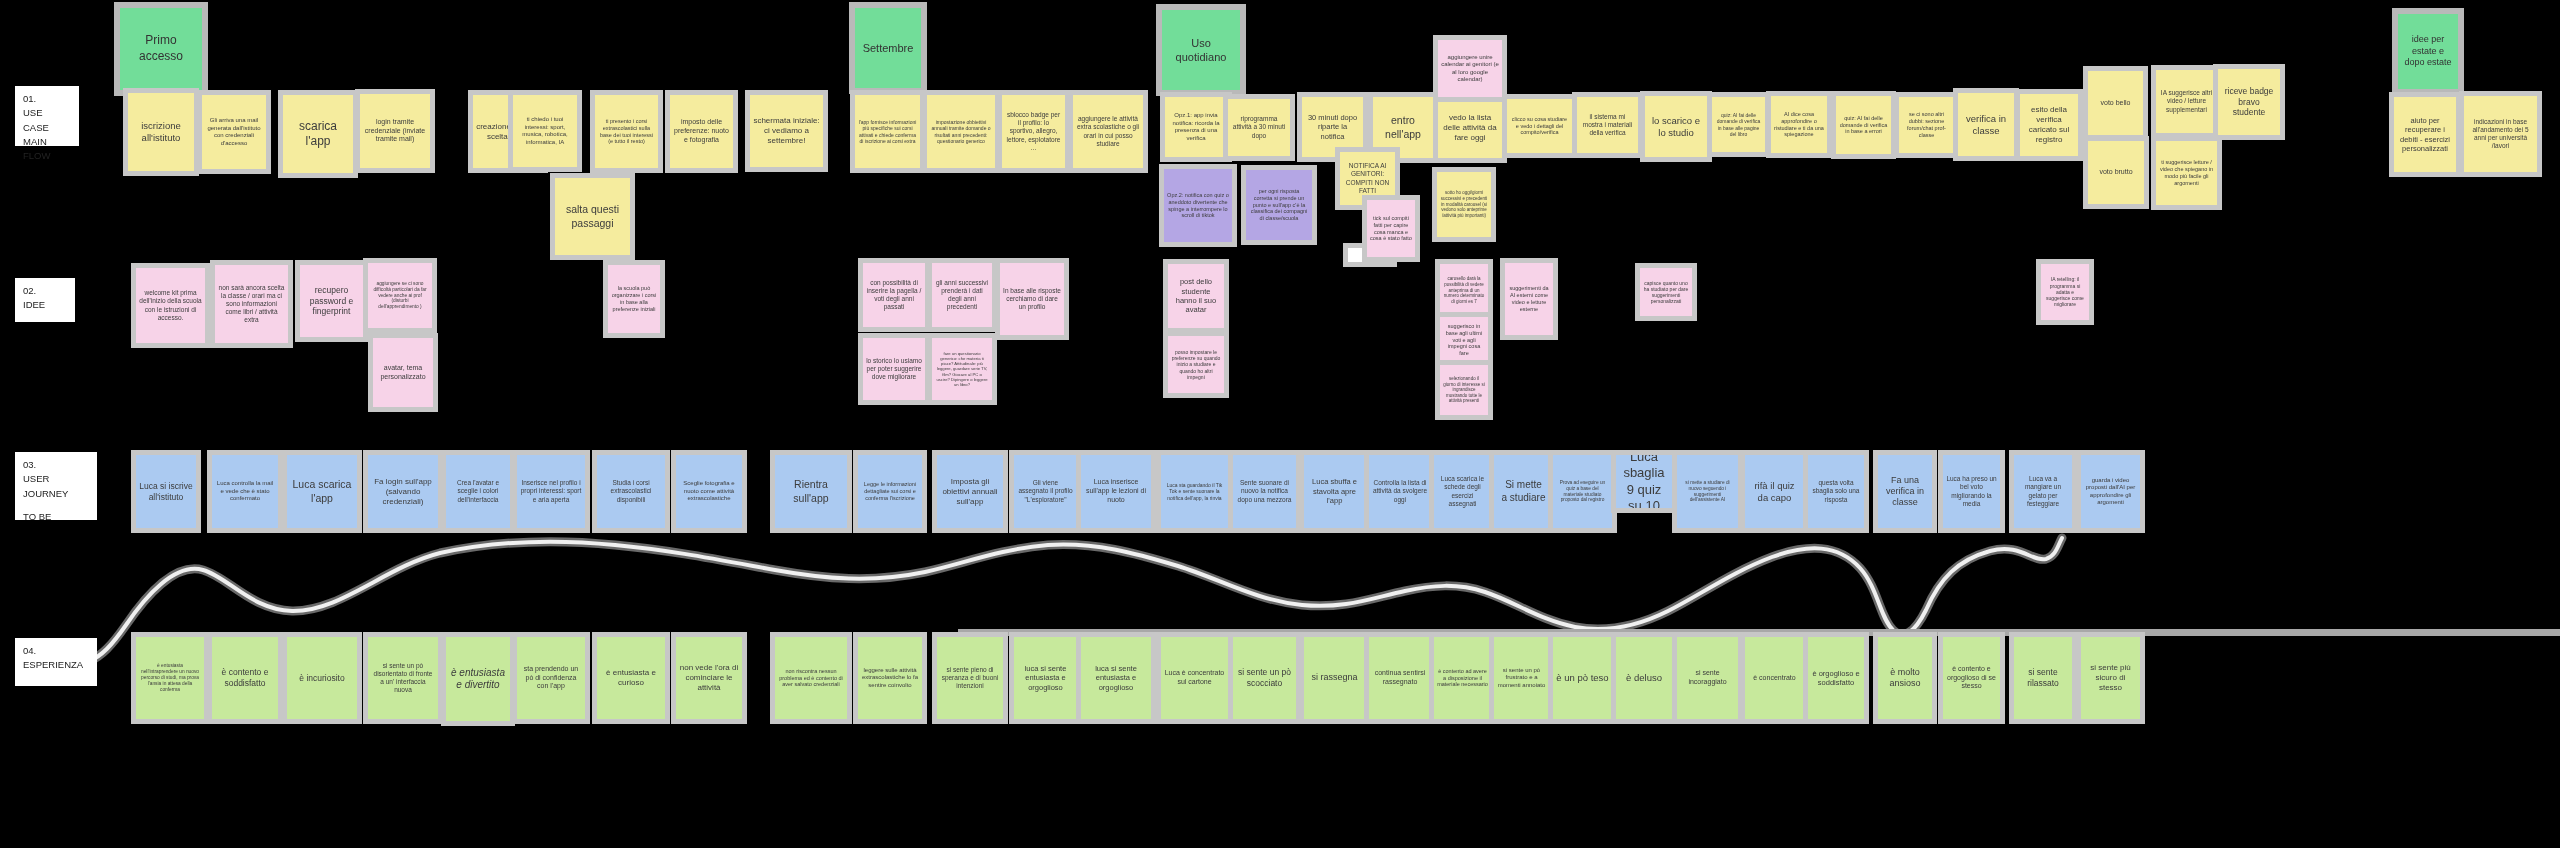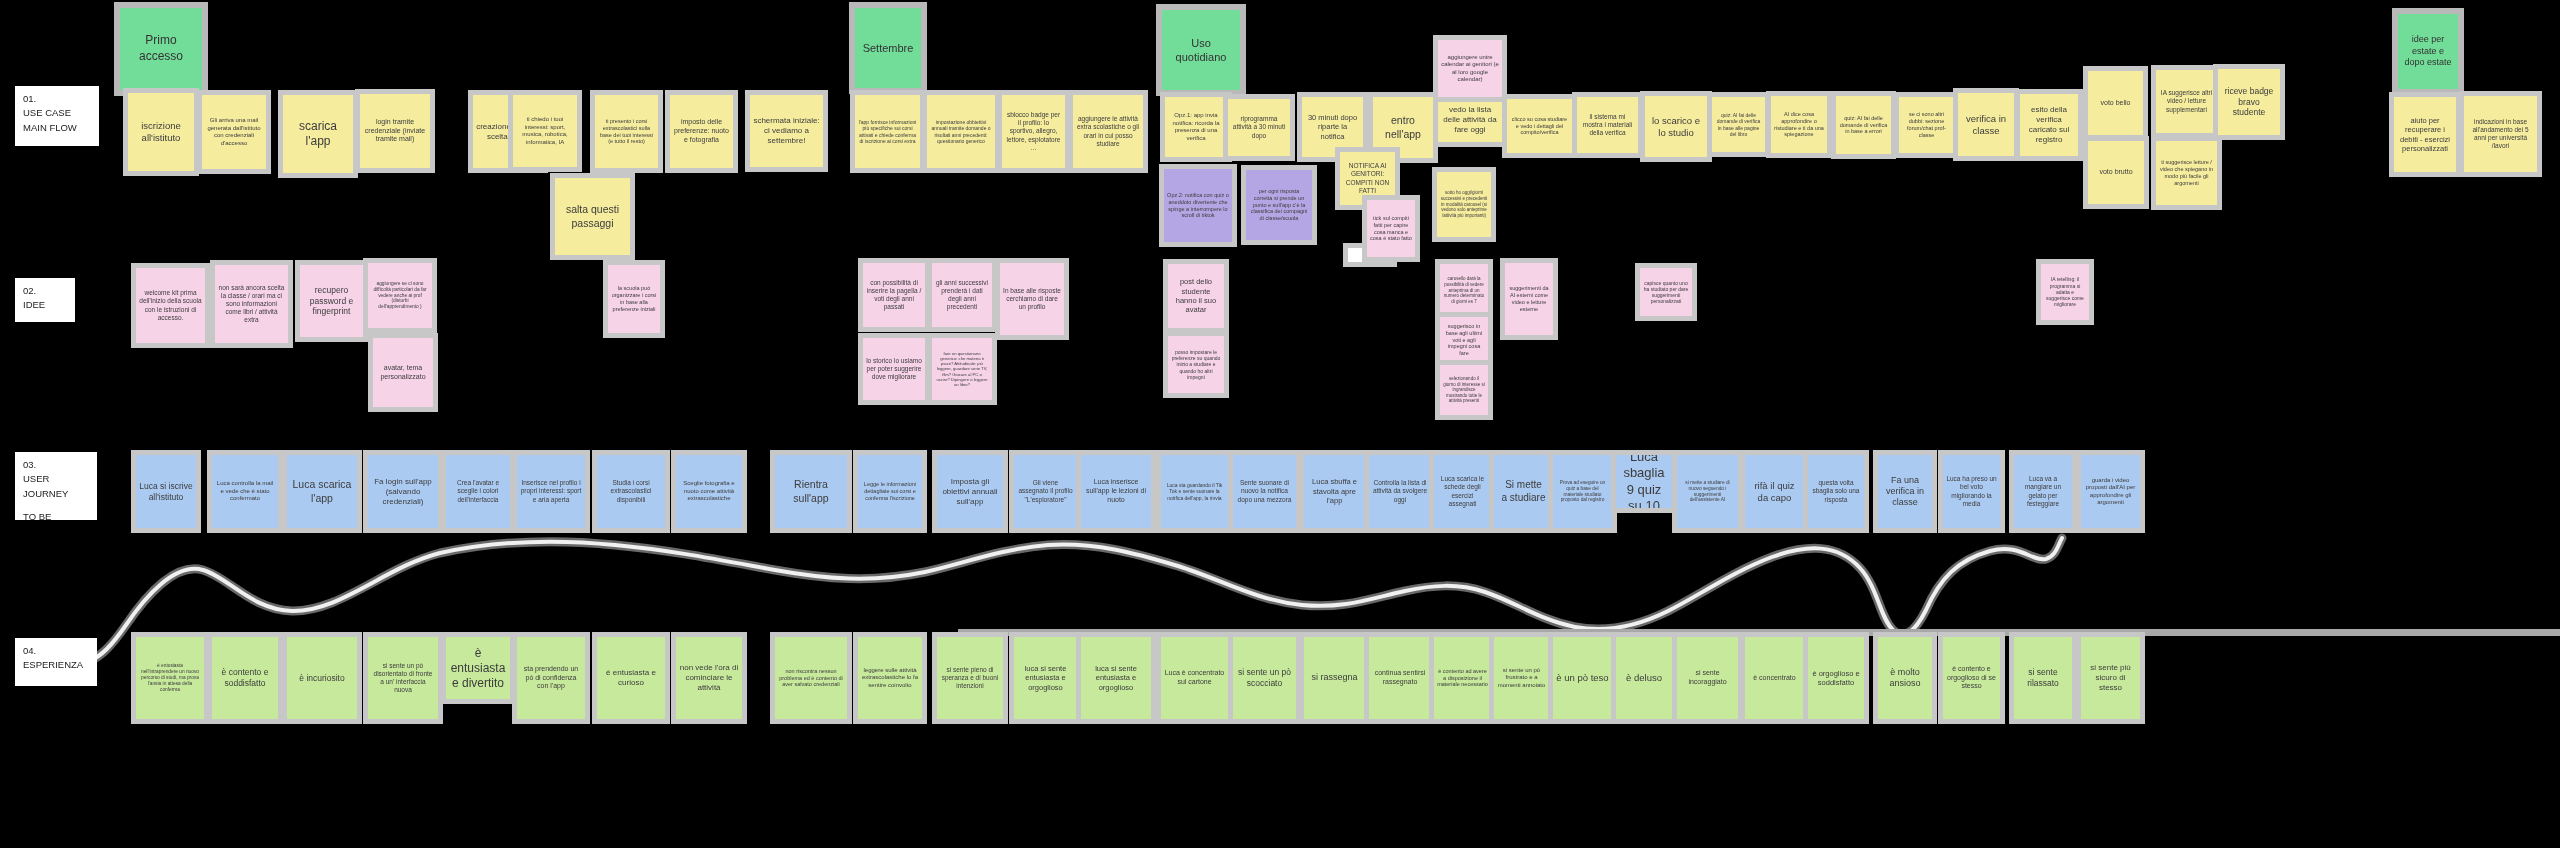--- a/index.html
+++ b/index.html
@@ -69,21 +69,21 @@
          C 1608 633, 1638 626, 1668 611
          C 1700 595, 1732 572, 1772 557
          C 1808 544, 1838 544, 1860 568
          C 1878 588, 1880 618, 1893 630
          C 1903 641, 1915 632, 1926 610
          C 1940 578, 1958 560, 1990 551
          C 2020 543, 2032 562, 2046 559
          C 2056 556, 2058 545, 2062 538"></path>
   </svg>
   <div id="divider" style="left: 958px; top: 629px; width: 1602px; height: 7px; background: rgb(168, 168, 168);"></div>
-<div class="row-label" style="left: 15px; top: 86px; width: 84px; height: 60px;">
+<div class="row-label" style="left: 15px; top: 86px; width: 64px; height: 60px;">
       <span class="lbl-line">01.</span>
       <span class="lbl-line">USE CASE</span>
       <span class="lbl-line">MAIN FLOW</span>
     </div>
     <div class="row-label" style="left: 15px; top: 278px; width: 60px; height: 44px;">
       <span class="lbl-line">02.</span>
       <span class="lbl-line">IDEE</span>
     </div>
     <div class="row-label" style="left: 15px; top: 452px; width: 82px; height: 68px;">
       <span class="lbl-line">03.</span>
@@ -109,21 +109,21 @@
     <div class="note yellow" style="font-size: 8px; left: 750px; top: 95px; width: 73px; height: 72px;">schermata iniziale: ci vediamo a settembre!</div>
     <div class="note yellow" style="font-size: 10.5px; left: 555px; top: 178px; width: 75px; height: 77px;">salta questi passaggi</div>
     <div class="note yellow" style="font-size: 5px; left: 855px; top: 95px; width: 65px; height: 73px;">l'app fornisce informazioni più specifiche sui corsi attivati e chiede conferma di iscrizione ai corsi extra</div>
     <div class="note yellow" style="font-size: 5px; left: 927px; top: 95px; width: 68px; height: 73px;">impostazione obbiettivi annuali tramite domande o risultati anni precedenti: questionario generico</div>
     <div class="note yellow" style="font-size: 6.5px; left: 1002px; top: 95px; width: 63px; height: 73px;">sblocco badge per il profilo: lo sportivo, allegro, lettore, esplotatore ...</div>
     <div class="note yellow" style="font-size: 6.5px; left: 1073px; top: 95px; width: 70px; height: 73px;">aggiungere le attività extra scolastiche o gli orari in cui posso studiare</div>
     <div class="note yellow" style="font-size: 6px; left: 1165px; top: 97px; width: 62px; height: 60px;">Opz.1: app invia notifica: ricorda la presenza di una verifica</div>
     <div class="note yellow" style="font-size: 6.5px; left: 1228px; top: 99px; width: 62px; height: 57px;">riprogramma attività a 30 minuti dopo</div>
     <div class="note yellow" style="font-size: 7.5px; left: 1302px; top: 97px; width: 61px; height: 60px;">30 minuti dopo riparte la notifica</div>
     <div class="note yellow" style="font-size: 10.5px; left: 1373px; top: 97px; width: 60px; height: 61px;">entro nell'app</div>
-    <div class="note yellow" style="font-size: 8px; left: 1438px; top: 98px; width: 64px; height: 44px;">vedo la lista delle attività da fare oggi</div>
+    <div class="note yellow" style="font-size: 8px; left: 1438px; top: 98px; width: 64px; height: 60px;">vedo la lista delle attività da fare oggi</div>
     <div class="note yellow" style="font-size: 5.5px; left: 1507px; top: 99px; width: 65px; height: 54px;">clicco su cosa studiare e vedo i dettagli del compito/verifica</div>
     <div class="note yellow" style="font-size: 6.5px; left: 1577px; top: 97px; width: 61px; height: 56px;">il sistema mi mostra i materiali della verifica</div>
     <div class="note yellow" style="font-size: 9.5px; left: 1645px; top: 96px; width: 62px; height: 61px;">lo scarico e lo studio</div>
     <div class="note yellow" style="font-size: 5px; left: 1712px; top: 97px; width: 53px; height: 55px;">quiz: AI fai delle domande di verifica in base alle pagine del libro</div>
     <div class="note yellow" style="font-size: 5.5px; left: 1771px; top: 96px; width: 56px; height: 57px;">AI dice cosa approfondire o ristudiare e ti da una spiegazione</div>
     <div class="note yellow" style="font-size: 5.5px; left: 1836px; top: 96px; width: 55px; height: 58px;">quiz: AI fai delle domande di verifica in base a errori</div>
     <div class="note yellow" style="font-size: 5.5px; left: 1899px; top: 97px; width: 55px; height: 56px;">se ci sono altri dubbi: sezione forum/chat prof-classe</div>
     <div class="note yellow" style="font-size: 9.5px; left: 1958px; top: 93px; width: 56px; height: 63px;">verifica in classe</div>
     <div class="note yellow" style="font-size: 8px; left: 2020px; top: 94px; width: 58px; height: 62px;">esito della verifica caricato sul registro</div>
     <div class="note yellow" style="font-size: 7px; left: 2088px; top: 71px; width: 55px; height: 64px;">voto bello</div>
@@ -184,21 +184,21 @@
     <div class="note blue" style="font-size: 9.5px; left: 1745px; top: 455px; width: 59px; height: 73px;">rifà il quiz da capo</div>
     <div class="note blue" style="font-size: 6.5px; left: 1808px; top: 455px; width: 56px; height: 73px;">questa volta sbaglia solo una risposta</div>
     <div class="note blue" style="font-size: 9px; left: 1878px; top: 455px; width: 54px; height: 73px;">Fa una verifica in classe</div>
     <div class="note blue" style="font-size: 6.5px; left: 1943px; top: 455px; width: 57px; height: 73px;">Luca ha preso un bel voto migliorando la media</div>
     <div class="note blue" style="font-size: 6.5px; left: 2014px; top: 455px; width: 58px; height: 73px;">Luca va a mangiare un gelato per festeggiare</div>
     <div class="note blue" style="font-size: 6px; left: 2081px; top: 455px; width: 59px; height: 73px;">guarda i video proposti dall'AI per approfondire gli argomenti</div>
     <div class="note green_sticky" style="font-size: 4.8px; left: 136px; top: 637px; width: 68px; height: 82px;">è entusiasta nell'intraprendere un nuovo percorso di studi, ma prova l'ansia in attesa della conferma</div>
     <div class="note green_sticky" style="font-size: 8.5px; left: 212px; top: 637px; width: 66px; height: 82px;">è contento e soddisfatto</div>
     <div class="note green_sticky" style="font-size: 8.5px; left: 287px; top: 637px; width: 70px; height: 82px;">è incuriosito</div>
     <div class="note green_sticky" style="font-size: 6.5px; left: 368px; top: 637px; width: 70px; height: 82px;">si sente un pò disorientato di fronte a un' interfaccia nuova</div>
-    <div class="note green_sticky" style="font-size: 12px; left: 446px; top: 637px; width: 64px; height: 62px;">è entusiasta e divertito</div>
+    <div class="note green_sticky" style="font-size: 10px; left: 446px; top: 637px; width: 64px; height: 84px; font-style: italic;">è entusiasta e divertito</div>
     <div class="note green_sticky" style="font-size: 7px; left: 517px; top: 637px; width: 68px; height: 82px;">sta prendendo un pò di confidenza con l'app</div>
     <div class="note green_sticky" style="font-size: 8px; left: 597px; top: 637px; width: 68px; height: 82px;">è entusiasta e curioso</div>
     <div class="note green_sticky" style="font-size: 8px; left: 676px; top: 637px; width: 66px; height: 82px;">non vede l'ora di cominciare le attività</div>
     <div class="note green_sticky" style="font-size: 5.5px; left: 775px; top: 637px; width: 72px; height: 82px;">non riscontra nessun problema ed è contento di aver salvato credenziali</div>
     <div class="note green_sticky" style="font-size: 6px; left: 858px; top: 637px; width: 64px; height: 82px;">leggere sulle attività extrascolastiche lo fa sentire coinvolto</div>
     <div class="note green_sticky" style="font-size: 6.5px; left: 937px; top: 637px; width: 66px; height: 82px;">si sente pieno di speranza e di buoni intenzioni</div>
     <div class="note green_sticky" style="font-size: 7.5px; left: 1014px; top: 637px; width: 63px; height: 82px;">luca si sente entusiasta e orgoglioso</div>
     <div class="note green_sticky" style="font-size: 7.5px; left: 1081px; top: 637px; width: 70px; height: 82px;">luca si sente entusiasta e orgoglioso</div>
     <div class="note green_sticky" style="font-size: 7px; left: 1161px; top: 637px; width: 67px; height: 82px;">Luca è concentrato sul cartone</div>
     <div class="note green_sticky" style="font-size: 8.5px; left: 1233px; top: 637px; width: 63px; height: 82px;">si sente un pò scocciato</div>

